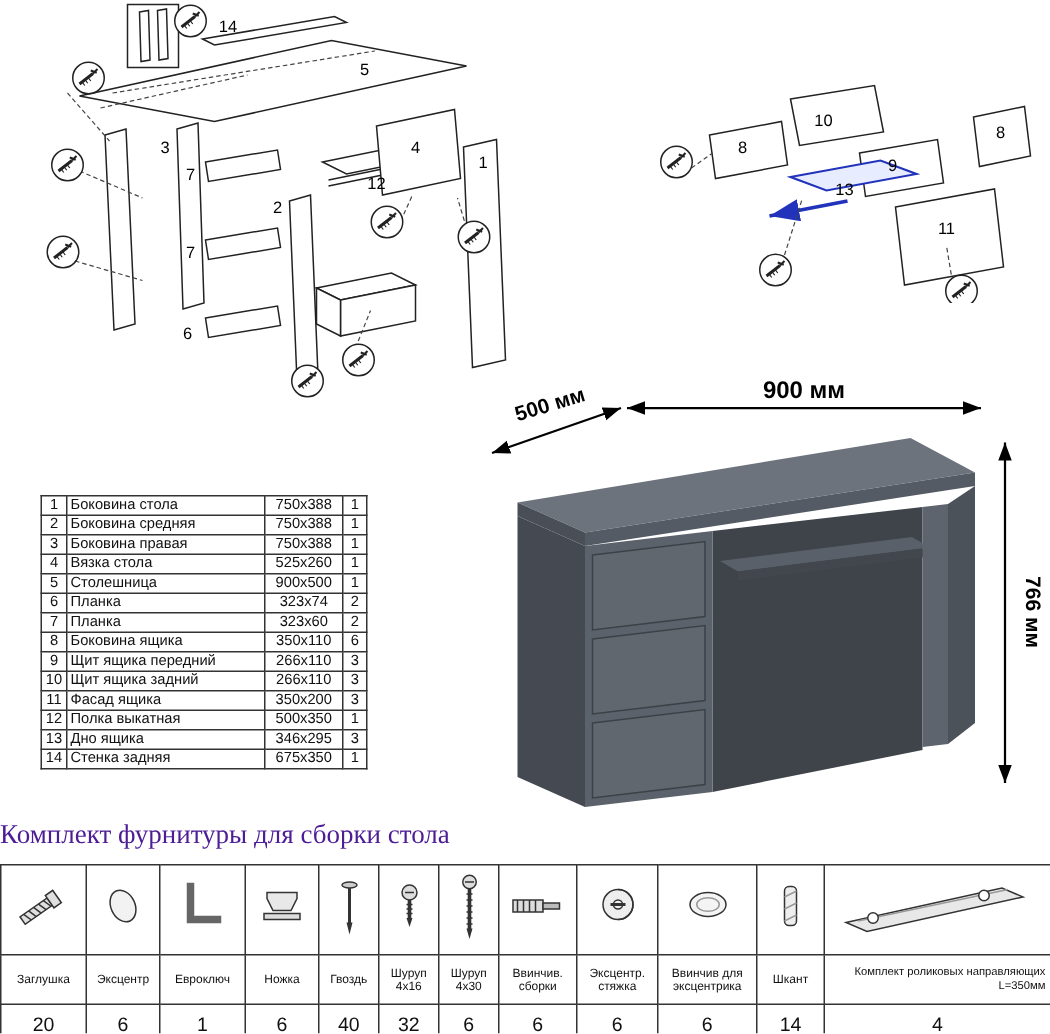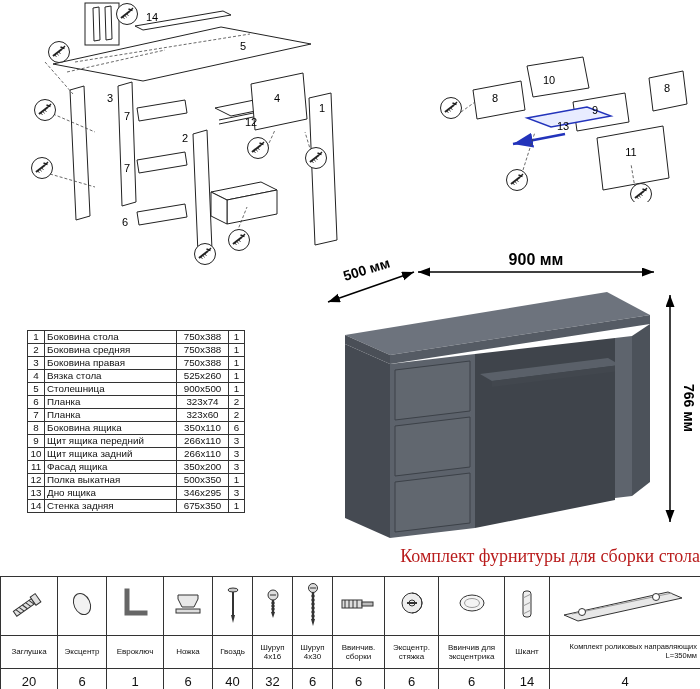--- a/index.html
+++ b/index.html
@@ -9,21 +9,21 @@
   svg text{font-family:"Liberation Sans",sans-serif;fill:#000;}
   svg text.part-label{font-size:11px;}
   svg text.dim-big{font-size:16px;font-weight:bold;}
   svg text.dim-mid{font-size:14px;font-weight:bold;}
   .panel{fill:#ffffff;stroke:#222;stroke-width:1;}
   .leader{stroke:#444;stroke-width:0.8;stroke-dasharray:3,2;fill:none;}
   .parts-table{border-collapse:collapse;background:#fff;}
   .parts-table td{border:1px solid #333;font-size:9.8px;line-height:12px;height:12px;
                   padding:0 2px;white-space:nowrap;}
   .parts-table td.c{text-align:center;}
-  .title{font-family:"Liberation Serif",serif;font-size:18px;text-align:right;color:#b91c1c;}
+  .title{font-family:"Liberation Serif",serif;font-size:18px;text-align:left;color:#4c1d95;}
   .hw-table{border-collapse:collapse;table-layout:fixed;width:700px;background:#fff;}
   .hw-table td{border:1px solid #333;text-align:center;vertical-align:middle;padding:1px;overflow:hidden;}
   .hw-icon-cell{height:54px;}
   .hw-name{font-size:8px;line-height:1.15;height:30px;}
   .hw-name.small{font-size:7.5px;text-align:right;padding:1px 3px;}
   .hw-qty{font-size:13px;height:22px;}
 </style>
 </head>
 <body>
 

